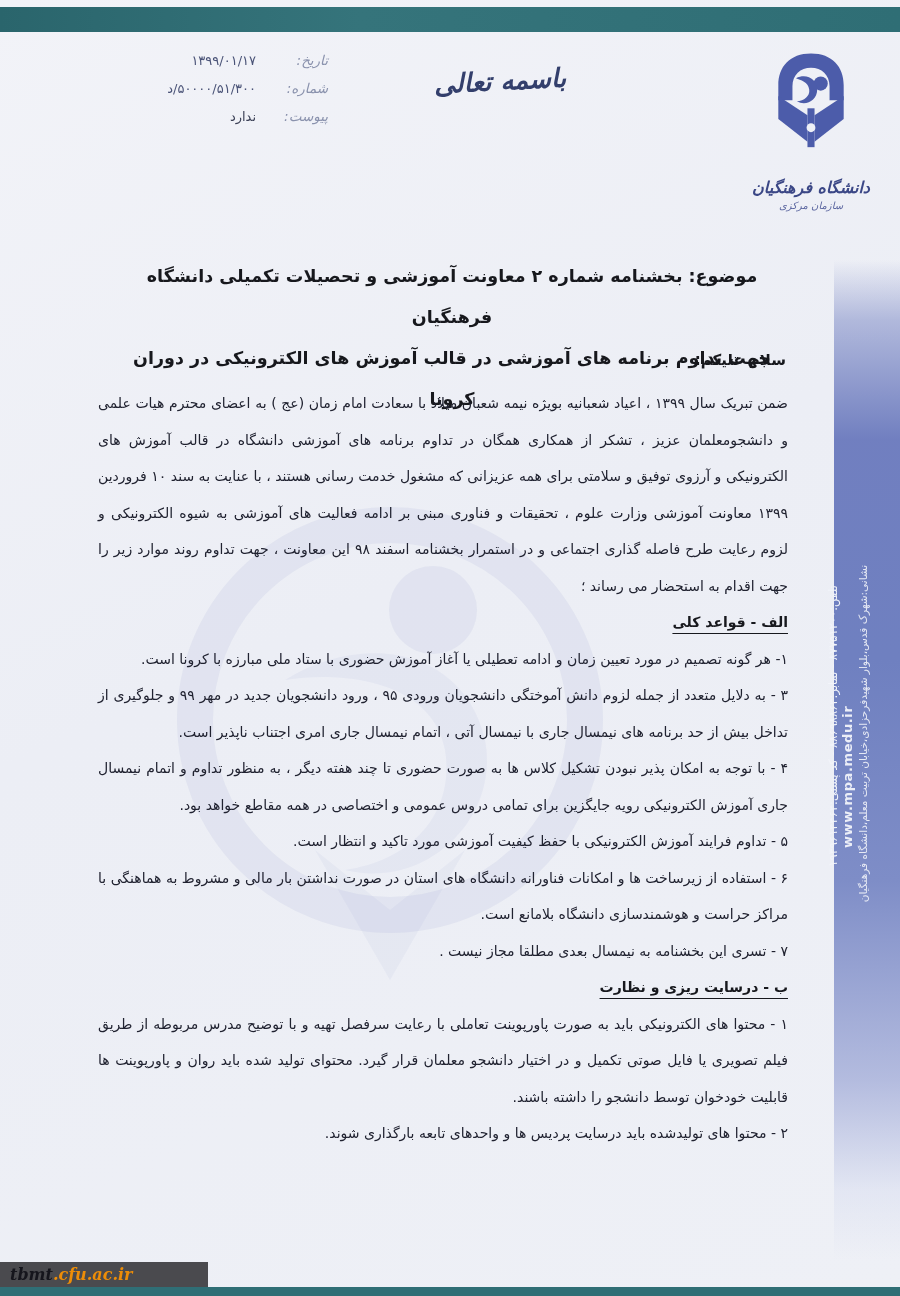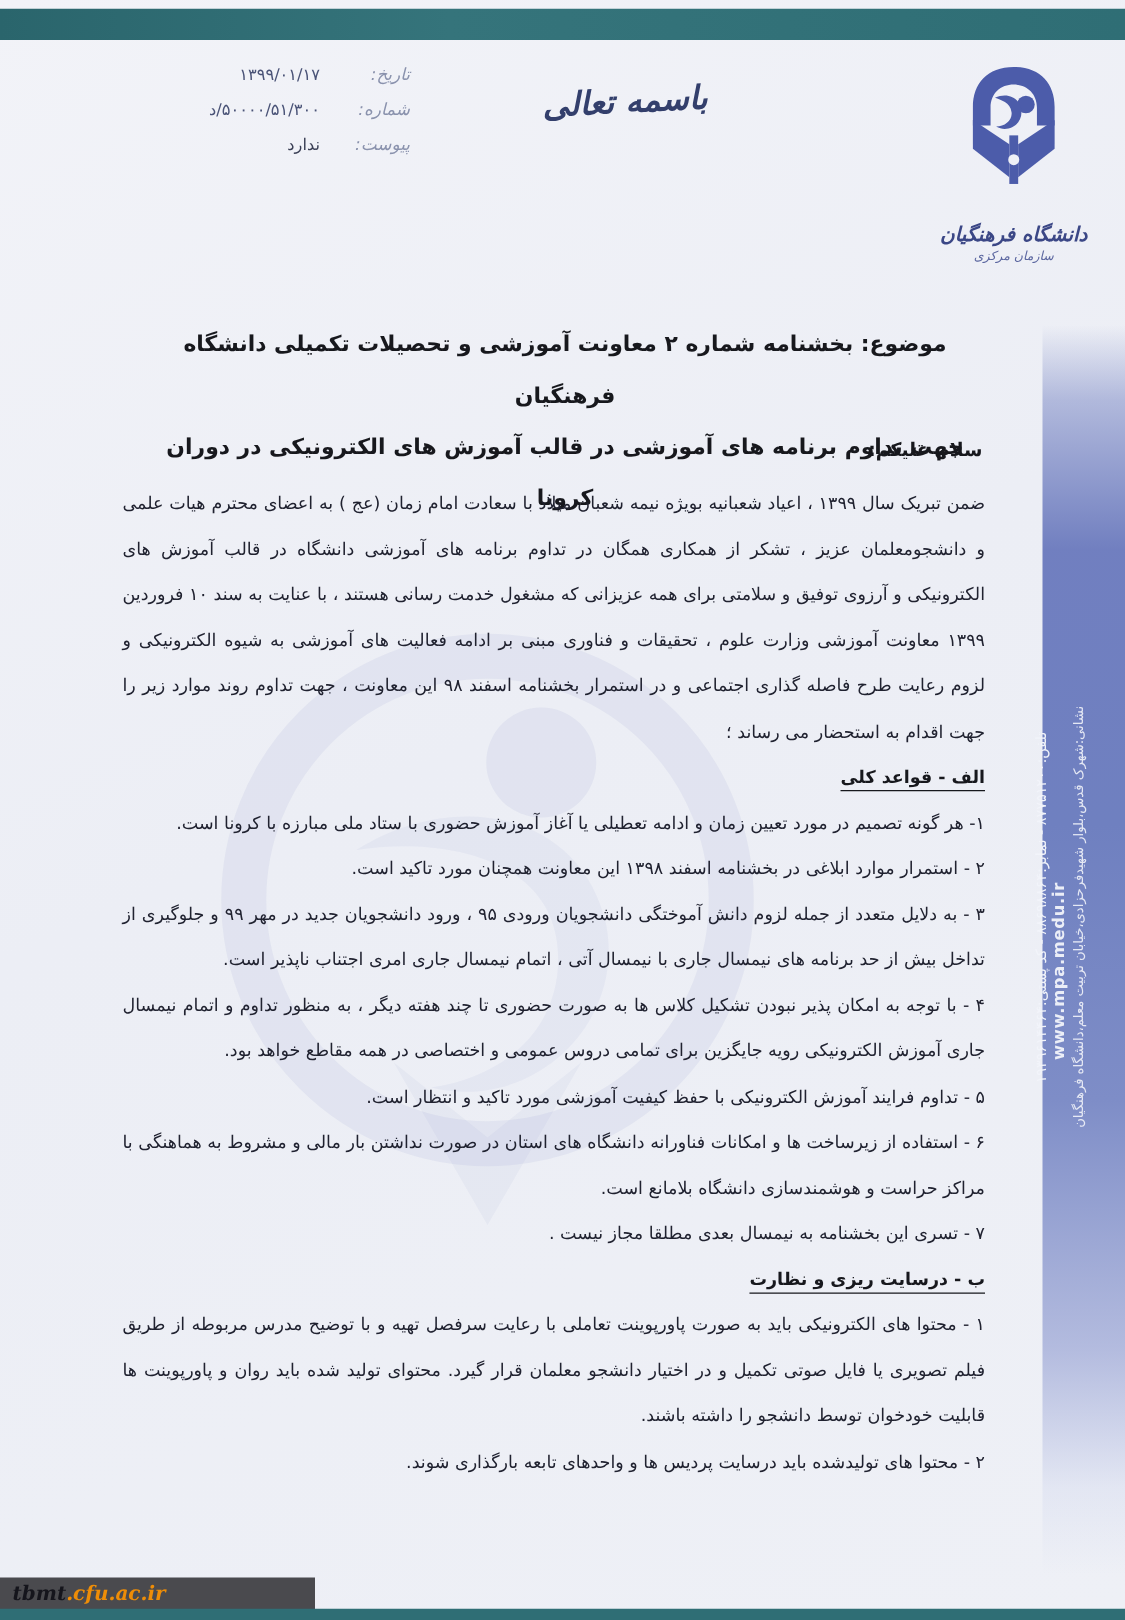--- a/index.html
+++ b/index.html
@@ -50,21 +50,21 @@
       rgba(255,255,255,0) 100%);}
   .vline{position:absolute;white-space:nowrap;transform-origin:0 100%;
     transform:rotate(-90deg);color:#f2f4fa;}
   .vline-address{left:869px;bottom:240px;width:645px;font-size:10.5px;direction:rtl;
     letter-spacing:.4px;opacity:.9;text-align:center;}
   .vline-contact{left:840px;bottom:290px;width:560px;font-size:11.5px;direction:rtl;
     letter-spacing:.4px;text-align:center;}
   .vline-web{left:855px;bottom:448px;width:235px;font-size:13px;direction:ltr;
     letter-spacing:.6px;font-weight:bold;opacity:.95;}
 
-  .corner-badge{position:absolute;left:0;bottom:8px;width:252px;box-sizing:border-box;
+  .corner-badge{position:absolute;left:0;bottom:8px;width:208px;box-sizing:border-box;
     background:#4a4a4e;padding:3px 12px 4px 10px;
     font-family:"DejaVu Serif", serif;font-style:italic;font-weight:bold;font-size:16px;}
   .badge-site{color:#15151c;}
   .badge-domain{color:#ee8d07;}
 </style>
 </head>
 <body>
 
 <div class="page">
 
@@ -118,21 +118,20 @@
   </div>
 
   <div class="greeting">سلام علیکم:</div>
 
   <div class="body">
     <p>ضمن تبریک سال ۱۳۹۹ ، اعیاد شعبانیه بویژه نیمه شعبان میلاد با سعادت امام زمان (عج ) به اعضای محترم هیات علمی و دانشجومعلمان عزیز ، تشکر از همکاری همگان در تداوم برنامه های آموزشی دانشگاه در قالب آموزش های  الکترونیکی و آرزوی توفیق و سلامتی برای همه عزیزانی که مشغول خدمت رسانی هستند ، با عنایت به سند ۱۰ فروردین ۱۳۹۹ معاونت آموزشی وزارت علوم ، تحقیقات و فناوری  مبنی بر ادامه فعالیت های آموزشی به شیوه الکترونیکی و لزوم رعایت  طرح فاصله گذاری اجتماعی و در استمرار بخشنامه اسفند ۹۸ این معاونت ، جهت تداوم روند موارد زیر را جهت اقدام به استحضار می رساند ؛</p>
     <div class="section-title">الف -  قواعد کلی</div>
     <div>
 
     <p>۱- هر گونه تصمیم در مورد تعیین زمان و ادامه تعطیلی یا آغاز آموزش حضوری با ستاد ملی مبارزه با کرونا است.</p>
-        <p>۲ - استمرار موارد ابلاغی در بخشنامه اسفند ۱۳۹۸  این معاونت همچنان مورد تاکید است.</p>
         <p>۳ - به دلایل متعدد از جمله لزوم دانش آموختگی دانشجویان ورودی ۹۵ ، ورود دانشجویان جدید در مهر ۹۹ و جلوگیری از تداخل بیش از حد برنامه های نیمسال جاری با نیمسال آتی ، اتمام نیمسال جاری امری اجتناب ناپذیر است.</p>
         <p>۴ - با توجه به امکان پذیر نبودن تشکیل کلاس ها به صورت حضوری تا چند هفته دیگر ، به منظور تداوم و اتمام نیمسال جاری آموزش الکترونیکی رویه جایگزین برای تمامی دروس عمومی و اختصاصی در همه مقاطع خواهد بود.</p>
         <p>۵ - تداوم فرایند آموزش الکترونیکی با حفظ کیفیت آموزشی مورد تاکید و انتظار است.</p>
         <p>۶ -  استفاده از زیرساخت ها و امکانات فناورانه دانشگاه های استان در صورت نداشتن بار مالی و مشروط به هماهنگی با مراکز حراست و هوشمندسازی دانشگاه بلامانع است.</p>
         <p>۷ - تسری این بخشنامه به نیمسال بعدی مطلقا مجاز نیست .</p>
       </div>
     <div class="section-title">ب -  درسایت ریزی و نظارت</div>
     <div>
 
     <p>۱ - محتوا های الکترونیکی باید به صورت پاورپوینت  تعاملی  با رعایت سرفصل تهیه و با توضیح مدرس مربوطه از طریق فیلم تصویری یا فایل صوتی تکمیل  و در اختیار دانشجو معلمان قرار گیرد. محتوای تولید شده باید روان و پاورپوینت ها  قابلیت خودخوان توسط دانشجو را داشته باشند.</p>

